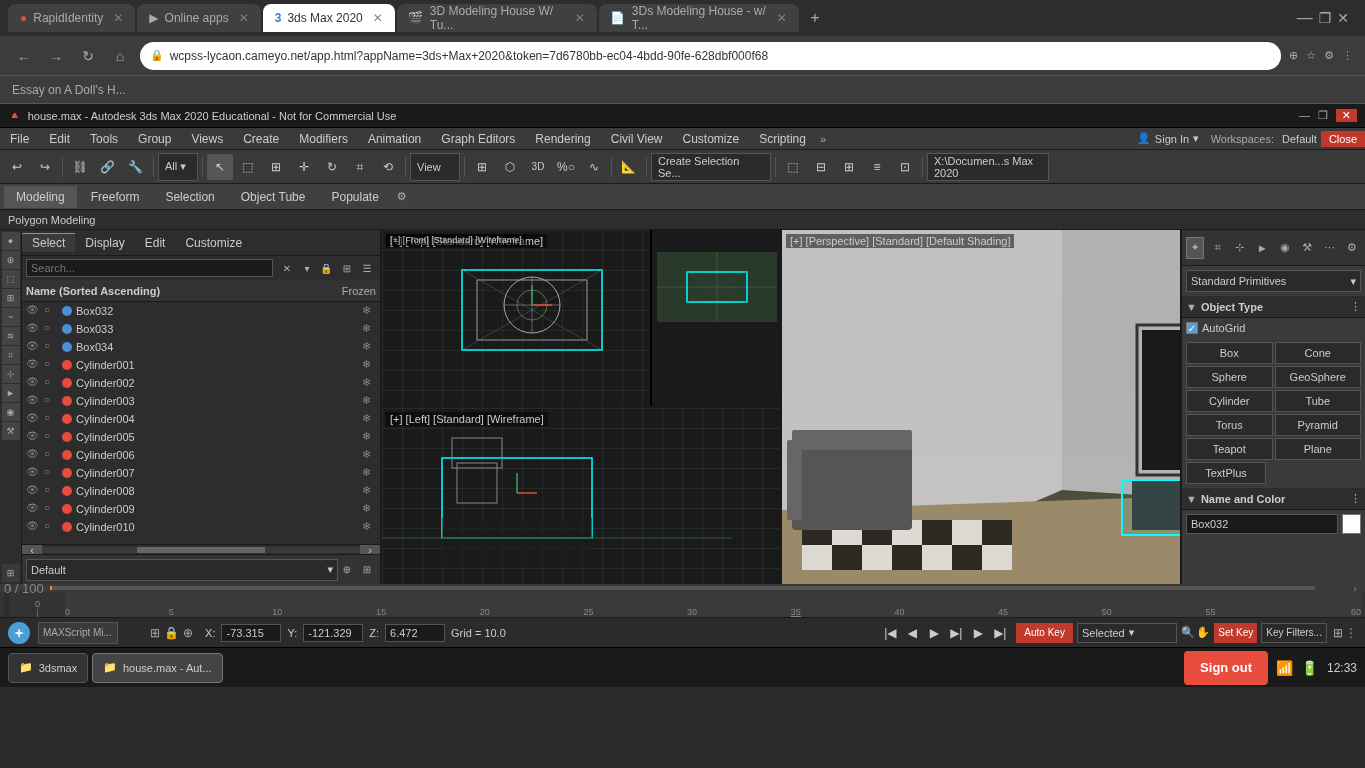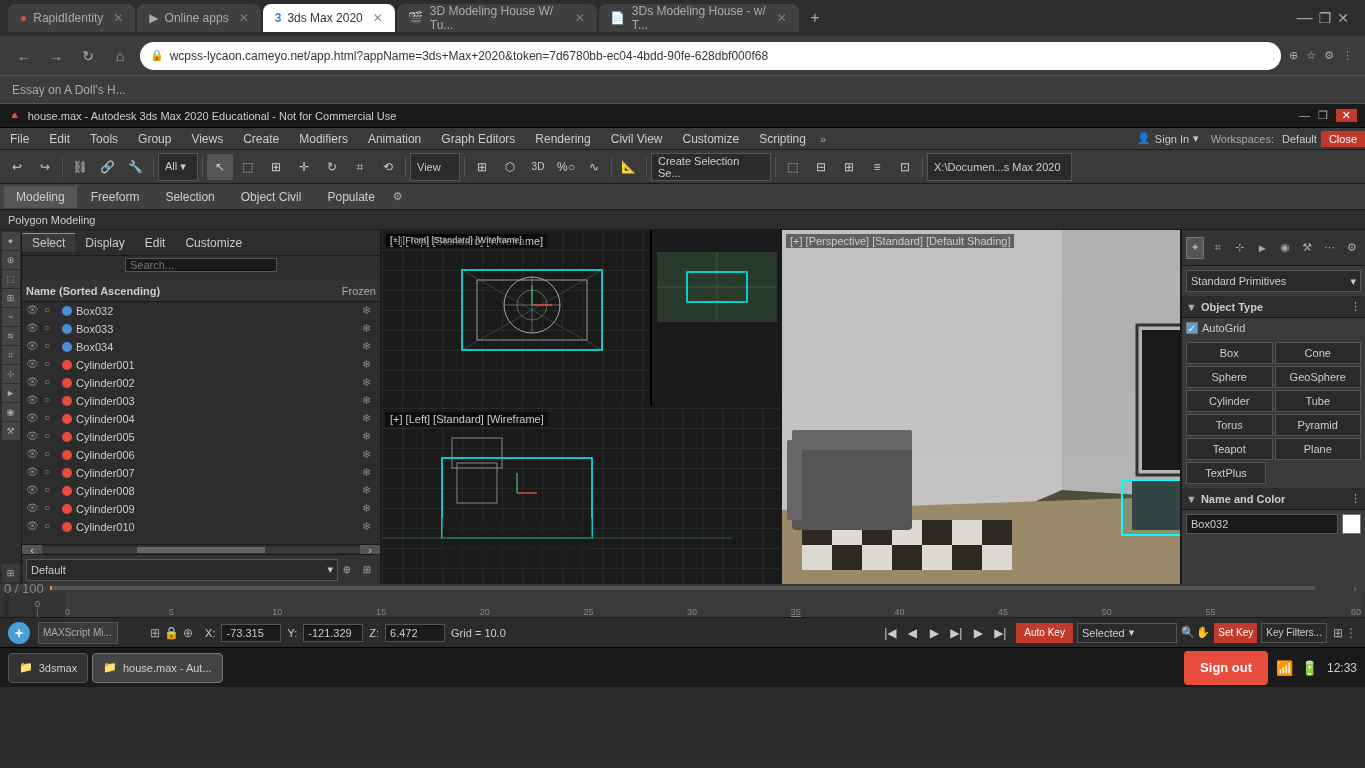--- a/index.html
+++ b/index.html
@@ -46,21 +46,21 @@
     .sub-toolbar { height: 26px; background: #404040; display: flex; align-items: center; padding: 0 4px; gap: 2px; border-bottom: 1px solid #1a1a1a; }
     .sub-tab { padding: 2px 12px; font-size: 12px; color: #ccc; cursor: pointer; height: 22px; display: flex; align-items: center; }
     .sub-tab.active { background: #555; }
     .polygon-bar { height: 20px; background: #2d2d2d; display: flex; align-items: center; padding: 0 8px; border-bottom: 1px solid #1a1a1a; }
 
     
     .left-panel { width: 360px; background: #3a3a3a; border-right: 2px solid #1a1a1a; display: flex; flex-direction: column; }
     .panel-tabs { display: flex; align-items: center; height: 26px; background: #2d2d2d; border-bottom: 1px solid #1a1a1a; }
     .panel-tab { padding: 2px 10px; font-size: 12px; color: #ccc; cursor: pointer; }
     .panel-tab.active { background: #3a3a3a; border-top: 1px solid #5a9fd4; }
-    .panel-search { display: flex; align-items: center; height: 24px; padding: 2px 4px; gap: 5px; background: #2d2d2d; flex-direction: column; }
+    .panel-search { display: flex; align-items: center; height: 24px; padding: 2px 4px; gap: 5px; background: #2d2d2d; }
     .panel-search-input { flex: 1; height: 18px; background: #1a1a1a; border: 1px solid #555; color: #ccc; padding: 0 4px; font-size: 11px; }
     .panel-controls { display: flex; align-items: center; gap: 2px; }
     .panel-ctrl-btn { width: 18px; height: 18px; display: flex; align-items: center; justify-content: center; color: #aaa; cursor: pointer; font-size: 10px; }
     .panel-header { display: flex; align-items: center; height: 22px; padding: 0 4px; background: #333; border-bottom: 1px solid #1a1a1a; font-size: 11px; }
     .panel-header-name { flex: 1; color: #ccc; font-weight: bold; }
     .panel-header-frozen { color: #aaa; }
     .obj-list { flex: 1; overflow-y: auto; background: #2d2d2d; }
     .obj-list::-webkit-scrollbar { width: 10px; }
     .obj-list::-webkit-scrollbar-track { background: #2d2d2d; }
     .obj-list::-webkit-scrollbar-thumb { background: #555; }
@@ -266,28 +266,28 @@
     <div class="tool-btn">📐</div>
     <div class="tool-separator"></div>
     <div class="tool-dropdown" style="width:120px;">Create Selection Se...</div>
     <div class="tool-separator"></div>
     <div class="tool-btn">⬚</div>
     <div class="tool-btn">⊟</div>
     <div class="tool-btn">⊞</div>
     <div class="tool-btn">≡</div>
     <div class="tool-btn">⊡</div>
     <div class="tool-separator"></div>
-    <div class="tool-dropdown" style="width:145px;">X:\Documen...s Max 2020</div>
+    <div class="tool-dropdown" style="width:122px;">X:\Documen...s Max 2020</div>
   </div>
 
   <div class="sub-toolbar">
     <div class="sub-tab active">Modeling</div>
     <div class="sub-tab">Freeform</div>
     <div class="sub-tab">Selection</div>
-    <div class="sub-tab">Object Civil</div>
+    <div class="sub-tab">Object Tube</div>
     <div class="sub-tab">Populate</div>
     <div style="margin-left:4px; color:#aaa; cursor:pointer;">⚙</div>
   </div>
   <div class="polygon-bar">
     <span>Polygon Modeling</span>
   </div>
 
   <div style="display:flex; height:354px;">
 
     <div style="width:22px; background:#2d2d2d; display:flex; flex-direction:column; align-items:center; padding:2px 0; gap:1px; border-right:1px solid #1a1a1a;">

